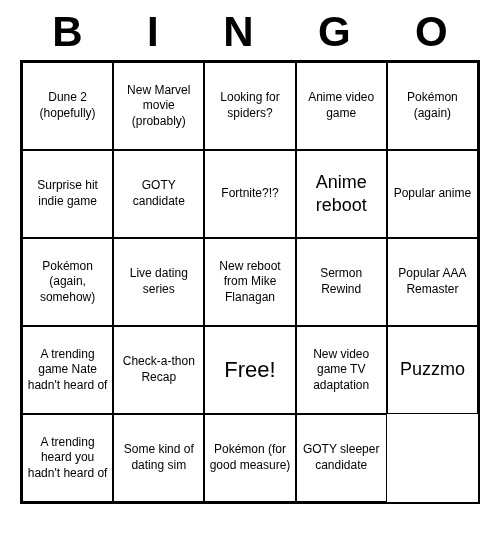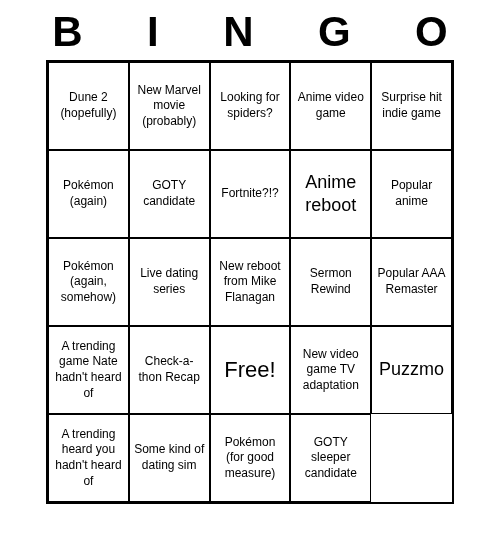--- a/index.html
+++ b/index.html
@@ -20,21 +20,21 @@
       width: 460px;
       padding: 8px 0 4px 0;
     }
     #bingo-title span {
       font-size: 42px;
       font-weight: bold;
       font-family: Arial, sans-serif;
     }
     #bingo-grid {
       border: 2px solid #000;
-      width: 408px;
+      width: 460px;
       display: grid;
       grid-template-columns: repeat(5, 1fr);
       grid-template-rows: repeat(5, 1fr);
     }
     .cell {
       border: 1px solid #000;
       display: flex;
       align-items: center;
       justify-content: center;
       text-align: center;
@@ -61,22 +61,22 @@
     <span>N</span>
     <span>G</span>
     <span>O</span>
   </div>
 
 <div id="bingo-grid">
 <div class="cell">Dune 2 (hopefully)</div>
     <div class="cell">New Marvel movie (probably)</div>
     <div class="cell">Looking for spiders?</div>
     <div class="cell">Anime video game</div>
+    <div class="cell">Pokémon (again)</div>
     <div class="cell">Surprise hit indie game</div>
-    <div class="cell">Pokémon (again)</div>
     <div class="cell">GOTY candidate</div>
     <div class="cell">Fortnite?!?</div>
     <div class="cell large-text">Anime reboot</div>
     <div class="cell">Popular anime</div>
     <div class="cell">Pokémon (again, somehow)</div>
     <div class="cell">Live dating series</div>
     <div class="cell">New reboot from Mike Flanagan</div>
     <div class="cell">Sermon Rewind</div>
     <div class="cell">Popular AAA Remaster</div>
     <div class="cell">A trending game Nate hadn't heard of</div>

